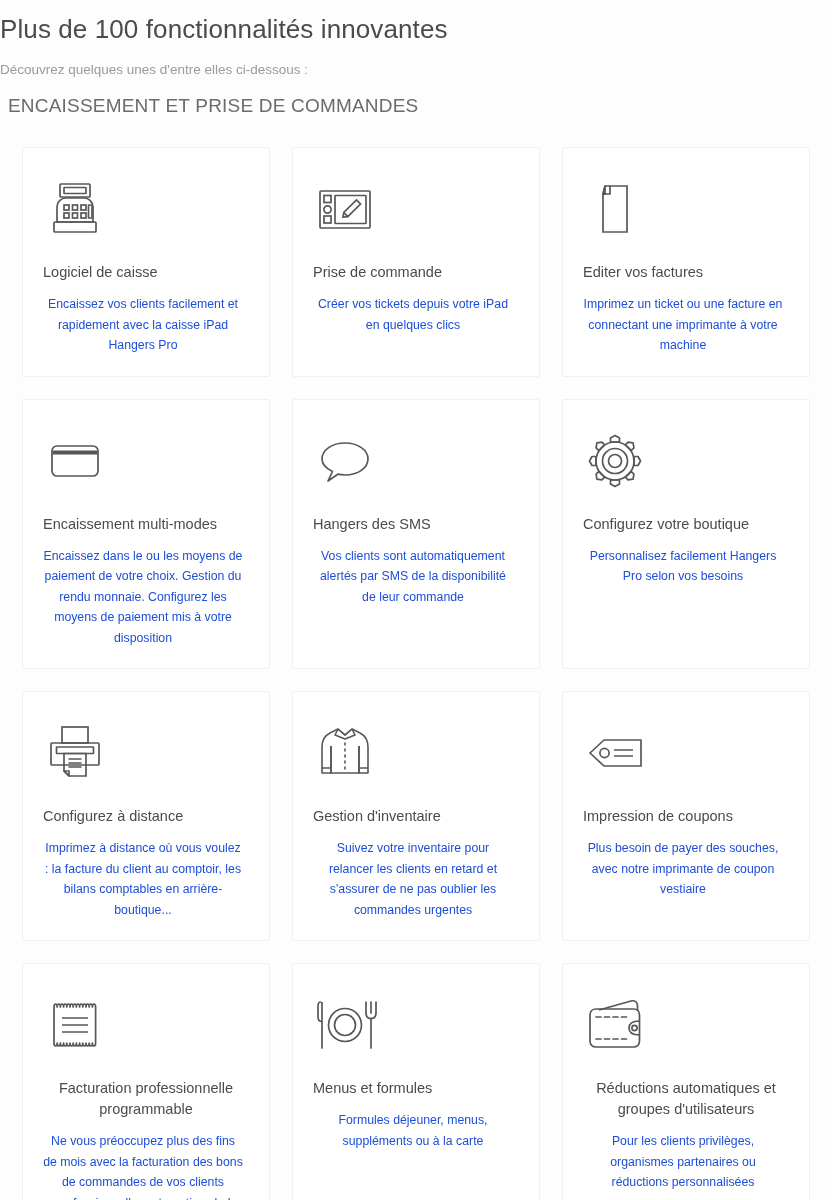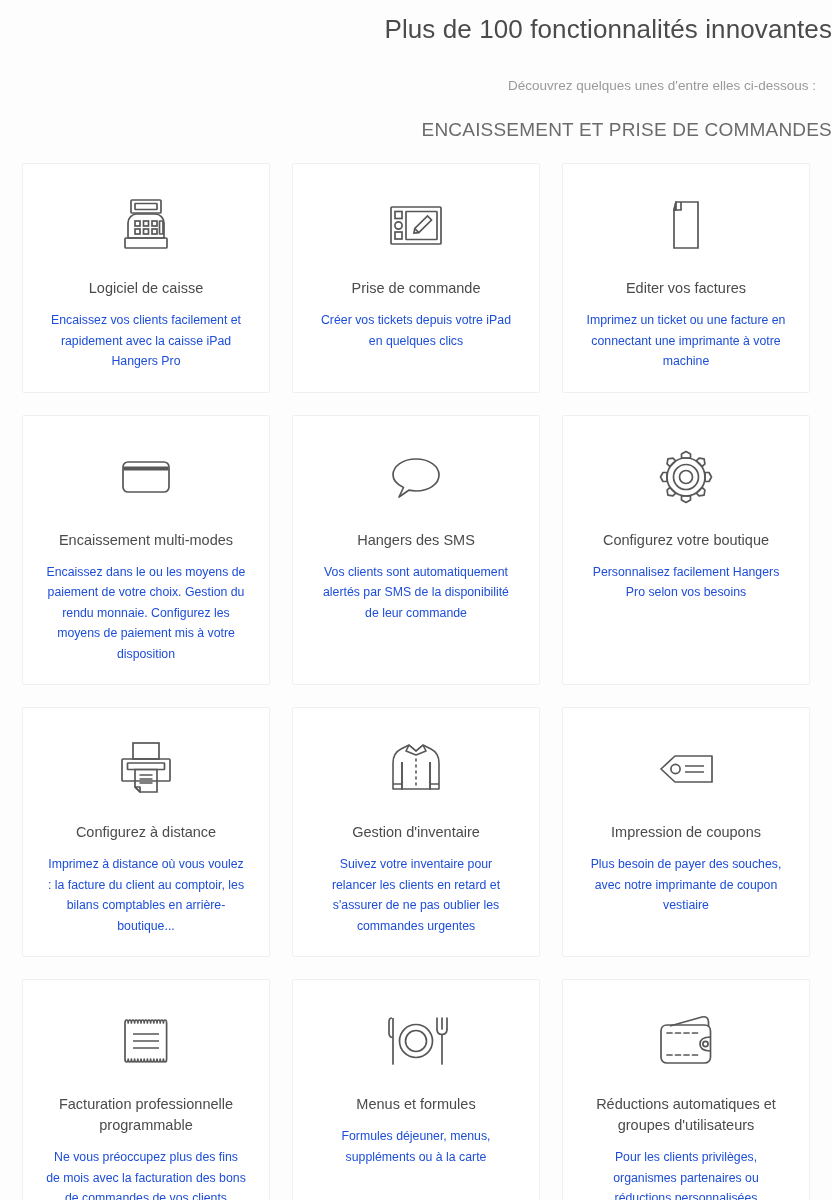--- a/index.html
+++ b/index.html
@@ -17,41 +17,41 @@
     overflow: hidden;
   }
 
   .page {
     width: 832px;
     padding: 0;
   }
 
   
   .header {
-    text-align: right;
+    text-align: left;
     padding-top: 10px;
   }
   .header h1 {
     margin: 0;
     font-size: 26px;
     font-weight: 400;
     color: #4b4b4b;
     letter-spacing: 0.1px;
     line-height: 38px;
   }
   .header .subtitle {
-    margin: 16px;
+    margin: 0;
     padding-top: 12px;
     font-size: 13.5px;
     font-weight: 400;
     color: #9a9a9a;
     line-height: 20px;
   }
   .header .section-label {
-    margin: 0;
+    margin: 8px;
     padding-top: 4px;
     font-size: 19px;
     font-weight: 400;
     color: #6b6b6b;
     line-height: 28px;
     letter-spacing: 0.2px;
   }
 
   
   .grid {
@@ -63,21 +63,21 @@
   }
 
   .card {
     background: #ffffff;
     border: 1px solid #f0f0f0;
     border-radius: 2px;
     padding: 24px 20px 20px 20px;
     text-align: center;
     display: flex;
     flex-direction: column;
-    align-items: center;
+    align-items: flex-start;
   }
 
   .card-icon {
     height: 74px;
     display: flex;
     align-items: center;
     justify-content: center;
     margin-bottom: 16px;
   }
   .card-icon svg {

